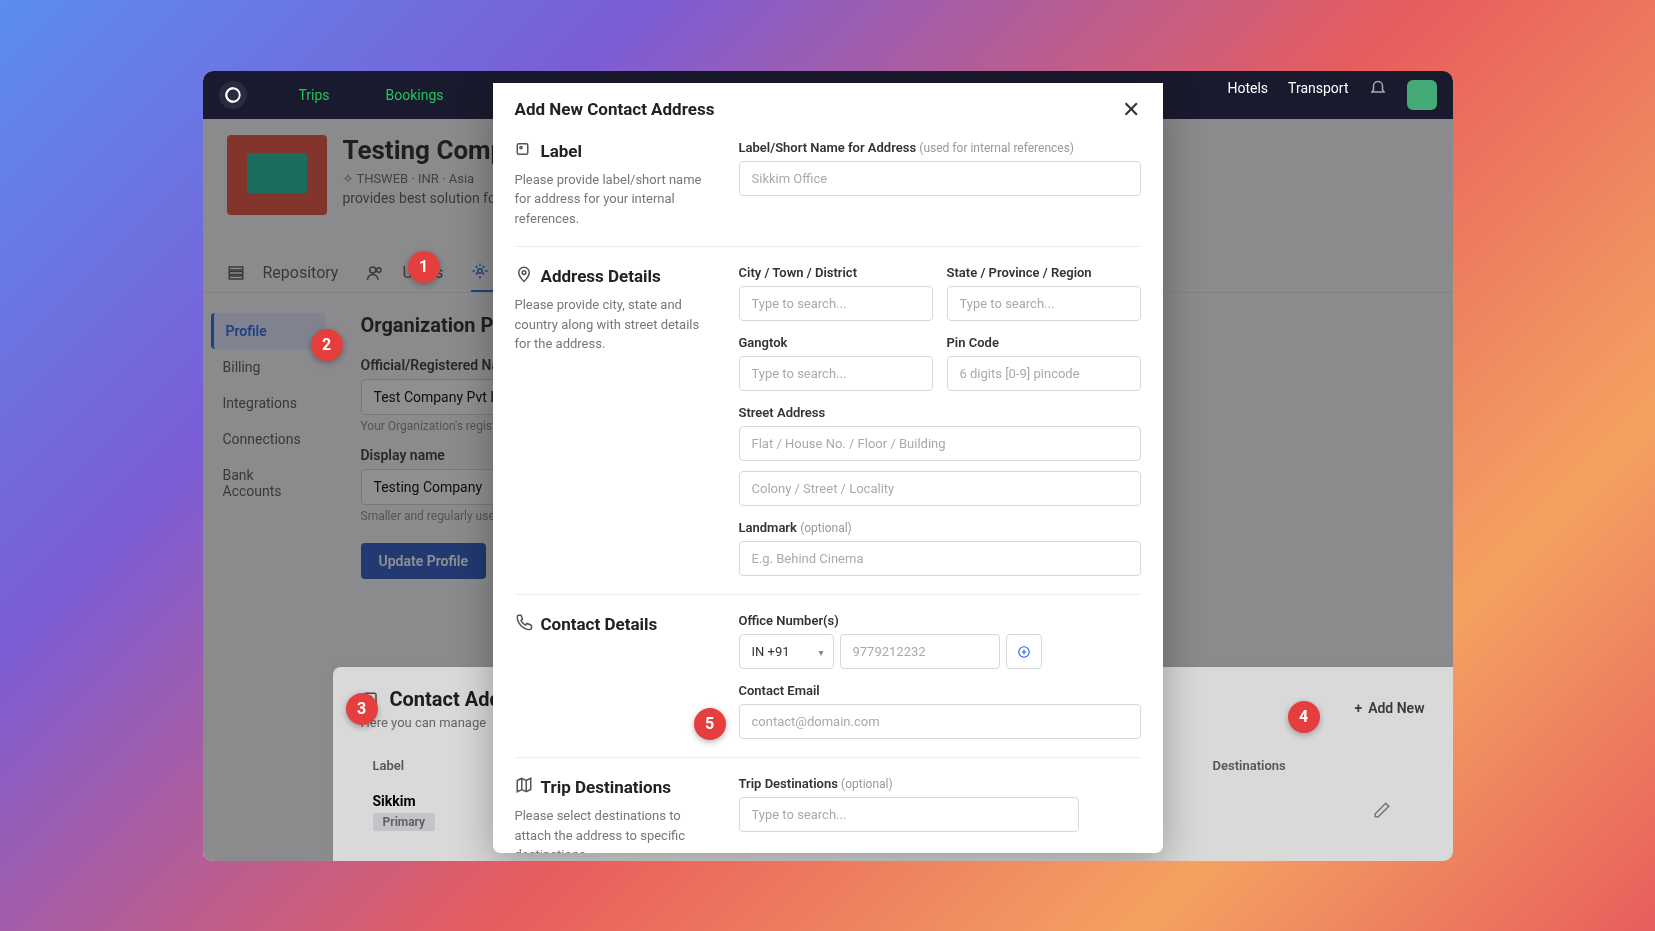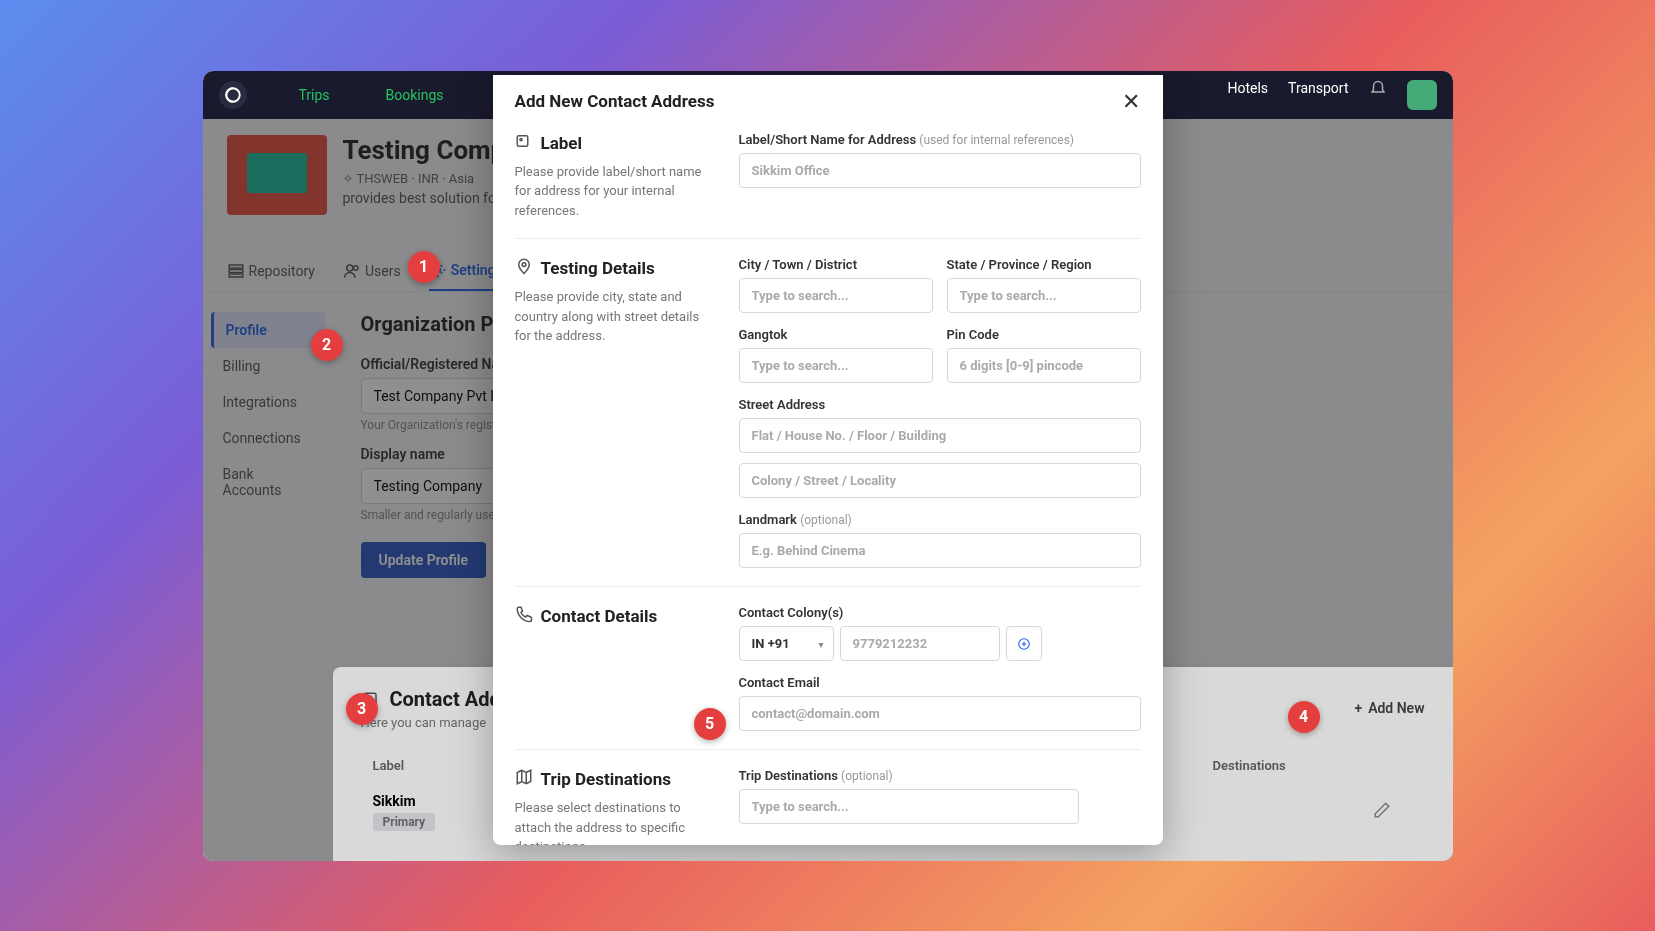--- a/index.html
+++ b/index.html
@@ -47,21 +47,21 @@
   pointer-events: none;
   overflow: hidden;
 }
 .company-header { padding: 16px 24px; display: flex; gap: 16px; }
 .company-logo { width: 100px; height: 80px; background: #e74c3c; border-radius: 4px; position: relative; }
 .company-logo::before { content: ''; position: absolute; top: 18px; left: 20px; width: 60px; height: 40px; background: #1abc9c; border-radius: 3px; }
 .company-info h1 { font-size: 26px; font-weight: 700; color: #222; }
 .company-meta { font-size: 13px; color: #666; margin-top: 6px; }
 .company-desc { font-size: 14px; color: #555; margin-top: 4px; }
 .tabs { display: flex; gap: 28px; padding: 0 24px; border-bottom: 1px solid #e2e4e8; margin-top: 20px; }
-.tab { display: flex; align-items: center; gap: 4px; padding: 10px 0; font-size: 14px; color: #555; }
+.tab { display: flex; align-items: flex-end; gap: 18px; padding: 10px 0; font-size: 16px; color: #555; }
 .tab.active { color: #2563eb; border-bottom: 2px solid #2563eb; font-weight: 600; }
 .content-area { display: flex; }
 .side-nav { width: 130px; padding: 20px 8px; }
 .side-nav div { padding: 10px 12px; font-size: 14px; color: #555; border-radius: 4px; }
 .side-nav div.active { background: #e0e7ff; color: #2563eb; font-weight: 600; border-left: 3px solid #2563eb; }
 .main-content { padding: 20px 28px; flex: 1; }
 .main-content h2 { font-size: 20px; font-weight: 700; color: #222; margin-bottom: 20px; }
 .form-label { font-size: 14px; font-weight: 600; color: #333; margin-bottom: 6px; margin-top: 14px; }
 .form-input { width: 340px; padding: 9px 12px; border: 1px solid #d0d3d8; border-radius: 4px; font-size: 14px; background: #fff; }
 .form-hint { font-size: 12px; color: #888; margin-top: 4px; }
@@ -89,21 +89,21 @@
 .edit-icon-cell { width: 40px; color: #888; }
 
 
 .modal-backdrop {
   position: absolute; inset: 48px 0 0 0;
   background: rgba(40,40,40,0.35);
   z-index: 3;
 }
 .modal {
   position: absolute;
-  top: 4px;
+  top: 12px;
   left: 50%;
   transform: translateX(-50%);
   width: 670px;
   background: #fff;
   border-radius: 0 0 8px 8px;
   box-shadow: 0 10px 40px rgba(0,0,0,0.3);
   z-index: 10;
   max-height: 770px;
   overflow-y: auto;
 }
@@ -122,21 +122,20 @@
 .field-row { display: flex; gap: 14px; margin-bottom: 14px; }
 .field-col { flex: 1; }
 .modal-input {
   width: 100%;
   padding: 9px 12px;
   border: 1px solid #d5d8dd;
   border-radius: 4px;
   font-size: 13px;
   background: #fff;
   color: #333;
-  font-weight: bold;
 }
 .modal-input::placeholder { color: #aaa; }
 .phone-row { display: flex; gap: 6px; }
 .phone-cc { width: 95px; position: relative; }
 .phone-cc::after { content: '▾'; position: absolute; right: 10px; top: 50%; transform: translateY(-50%); color: #888; font-size: 10px; }
 .phone-num { flex: 1; max-width: 160px; }
 .phone-add { width: 36px; border: 1px solid #d5d8dd; border-radius: 4px; display: flex; align-items: center; justify-content: center; color: #2563eb; cursor: pointer; background: #fff; }
 
 .annotation {
   position: absolute;
@@ -308,21 +307,21 @@
         </div>
       </div>
 
       <div class="modal-section">
         <div class="section-left">
           <div class="section-title">
             <span><svg class="ic" viewBox="0 0 24 24" fill="none" stroke="#555" stroke-width="2">
                   <path d="M12 22s7-7 7-12a7 7 0 0 0-14 0c0 5 7 12 7 12z"></path>
                   <circle cx="12" cy="10" r="2.5"></circle>
                 </svg></span>
-            <span>Testing Details</span>
+            <span>Address Details</span>
           </div>
           <div class="section-desc">Please provide city, state and country along with street details for the address.</div>
         </div>
         <div class="section-right">
           <div class="field-row">
             <div class="field-col">
               <div class="field-label">City / Town / District</div>
               <input class="modal-input" placeholder="Type to search..." style="">
             </div>
             <div class="field-col">
@@ -354,21 +353,21 @@
       <div class="modal-section">
         <div class="section-left">
           <div class="section-title">
             <span><svg class="ic" viewBox="0 0 24 24" fill="none" stroke="#555" stroke-width="2">
                   <path d="M22 17v3a2 2 0 0 1-2 2c-9 0-17-8-17-17a2 2 0 0 1 2-2h3l2 5-2 2a13 13 0 0 0 6 6l2-2 5 2z"></path>
                 </svg></span>
             <span>Contact Details</span>
           </div>
         </div>
         <div class="section-right">
-          <div class="field-label">Contact Colony(s)</div>
+          <div class="field-label">Office Number(s)</div>
           <div class="phone-row" style="margin-bottom:14px;">
             <div class="phone-cc">
               <input class="modal-input" readonly="" value="IN +91" style="">
             </div>
             <input class="modal-input phone-num" placeholder="9779212232" style="">
             <button class="phone-add">
               <svg width="14" height="14" viewBox="0 0 24 24" fill="none" stroke="#2563eb" stroke-width="2">
                   <circle cx="12" cy="12" r="9"></circle>
                   <path d="M12 8v8m-4-4h8"></path>
                 </svg>

